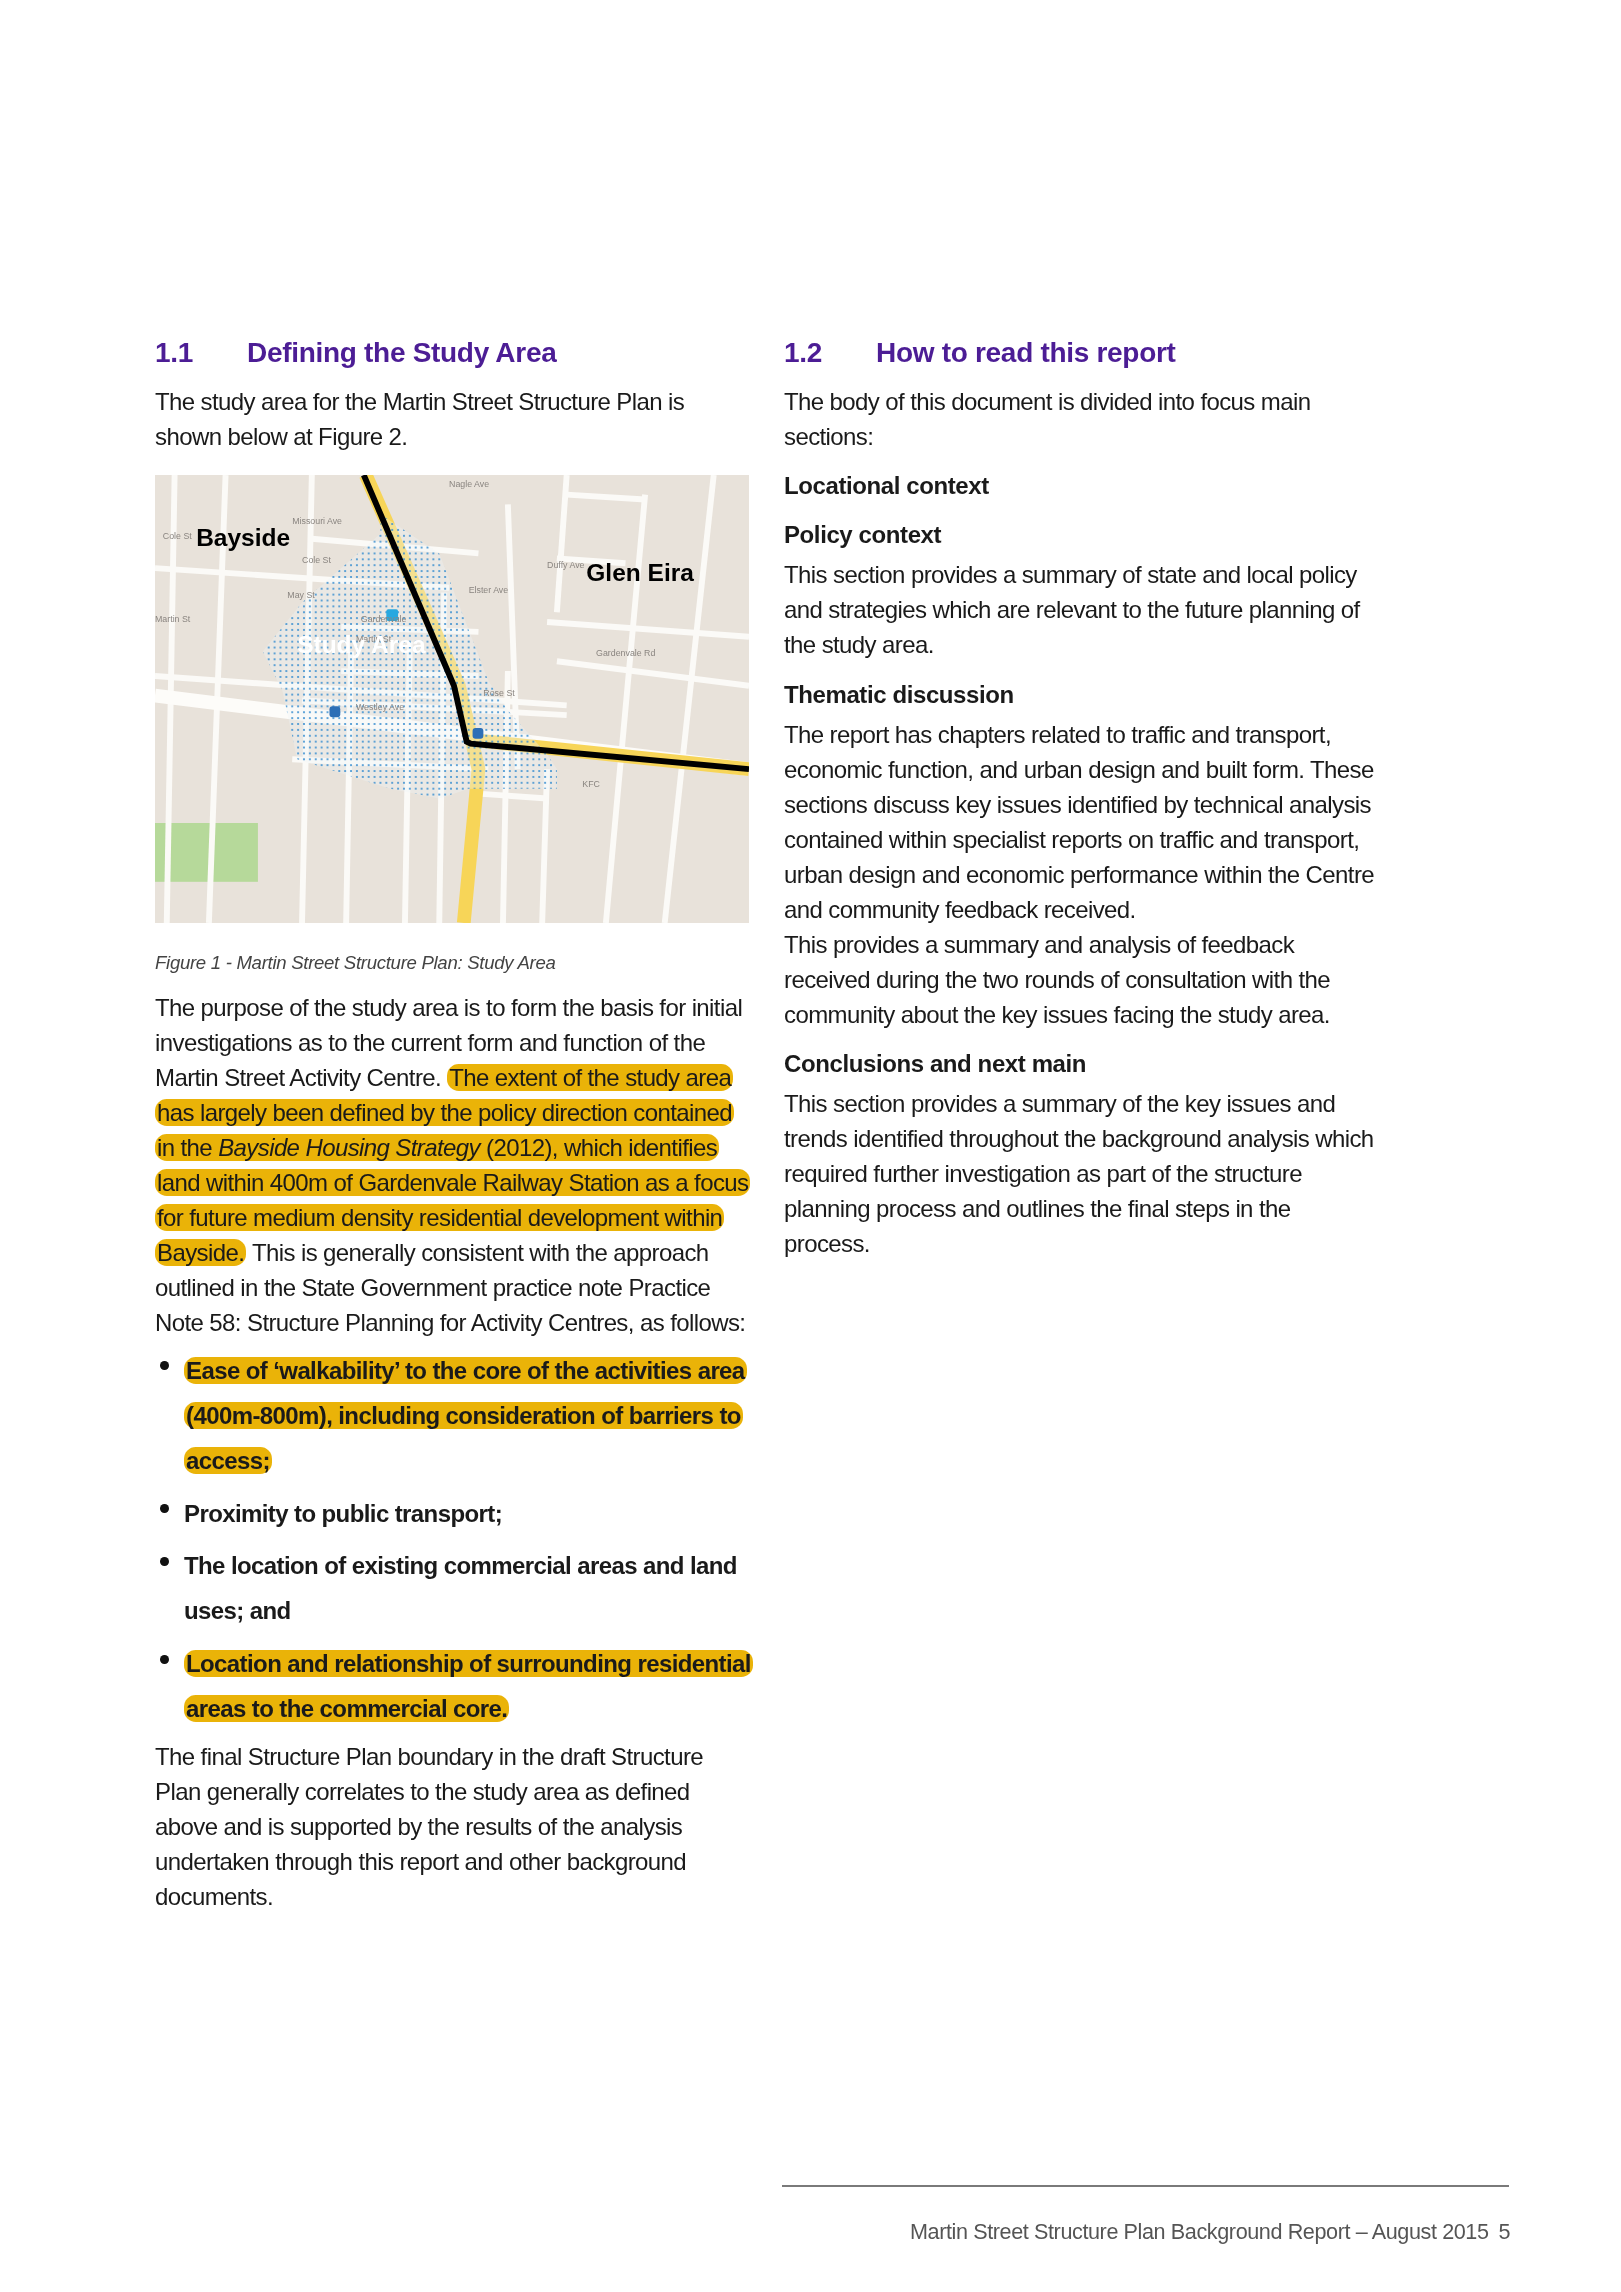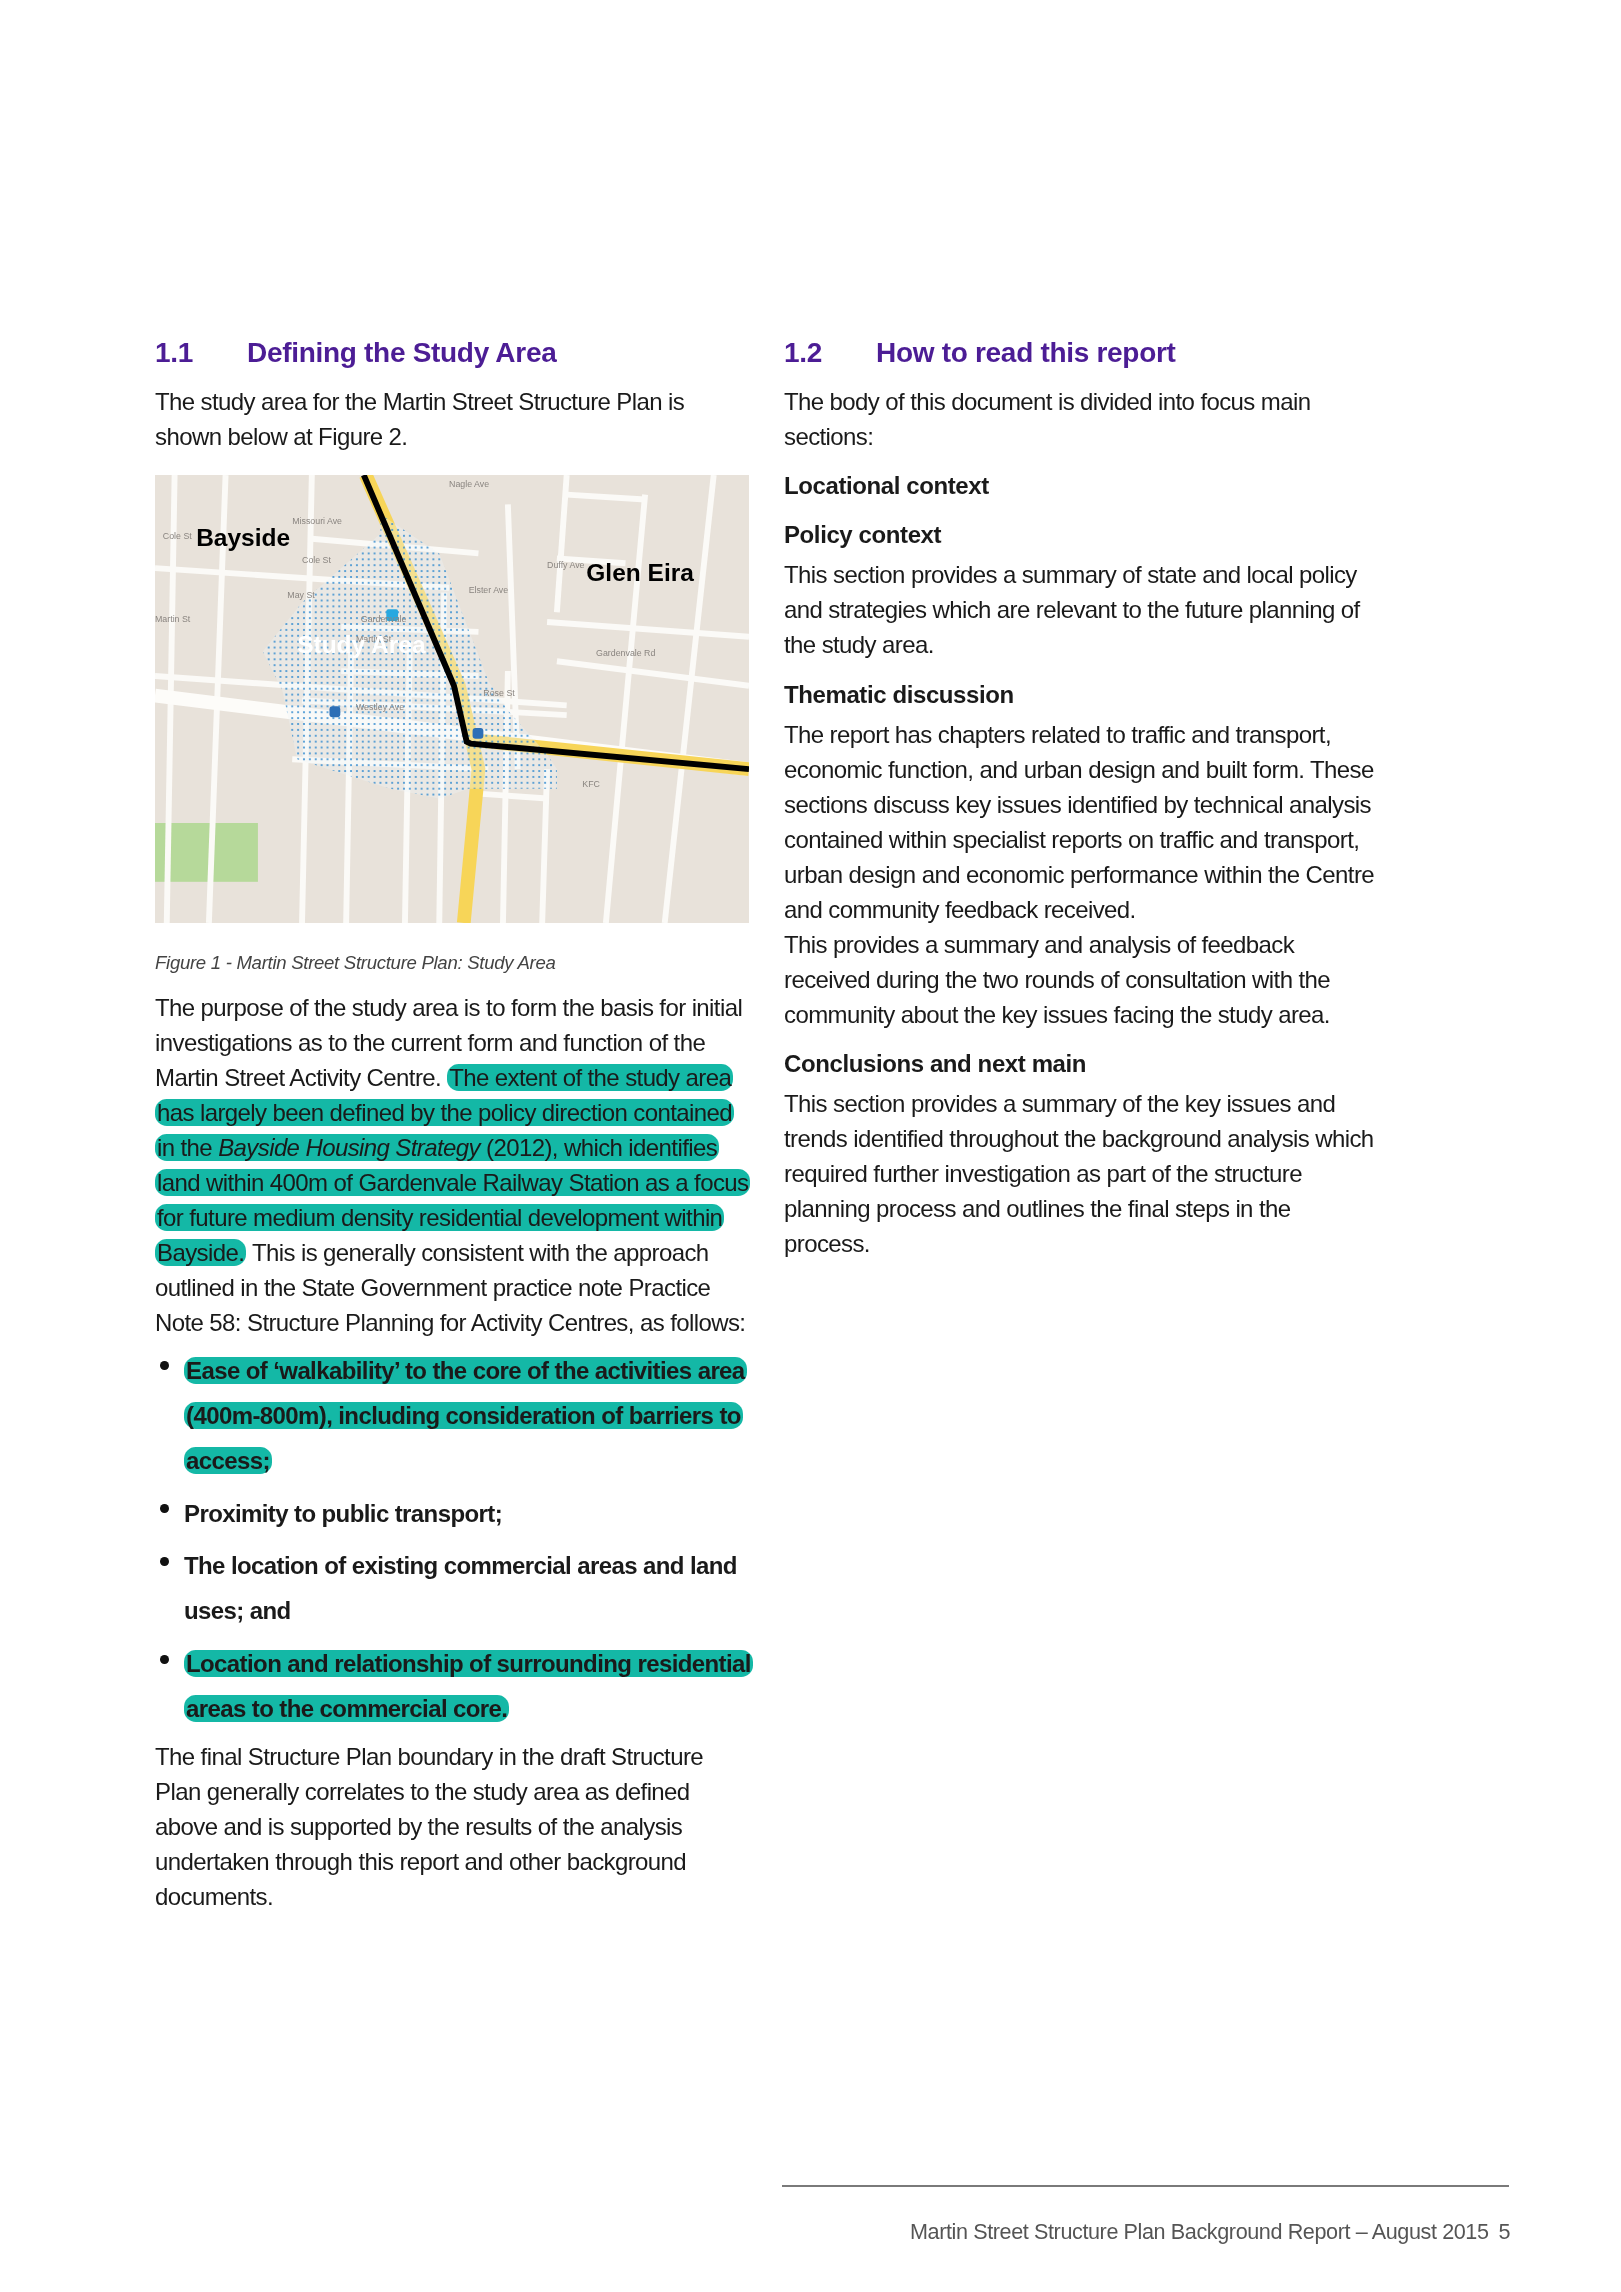--- a/index.html
+++ b/index.html
@@ -6,21 +6,21 @@
   body { width: 1621px; height: 2293px; position: relative; overflow: hidden;
          font-family: "Liberation Sans", sans-serif; color: #1a1a1a; }
   .col { position: absolute; top: 333px; }
   .col-left { left: 155px; width: 598px; }
   .col-right { left: 784px; width: 598px; }
   h2.section-title { margin: 0 0 11.8px 0; font-size: 28px; font-weight: bold; color: #4c1d95;
                      line-height: 39px; letter-spacing: -0.3px; }
   h2 .num { display: inline-block; width: 92px; }
   p.body { margin: 0; font-size: 24px; line-height: 35px; letter-spacing: -0.6px; }
   h3.sub { margin: 15.7px 0 5.9px 0; font-size: 24px; font-weight: bold; line-height: 33px; letter-spacing: -0.4px; }
-  .hl { background: #14b8a6; border-radius: 11.8px; padding: 0 2px; box-decoration-break: clone; -webkit-box-decoration-break: clone; }
+  .hl { background: #eab308; border-radius: 11.8px; padding: 0 2px; box-decoration-break: clone; -webkit-box-decoration-break: clone; }
   .caption { margin: 25.5px 0 13.7px 0; font-size: 18.6px; font-style: italic; color: #444; letter-spacing: -0.3px; line-height: 27.4px; }
   .map { position: relative; width: 594px; height: 448px; margin-top: 21.6px; overflow: hidden; background: #e8e2da; }
   .map svg { display: block; }
   ul.bullets { list-style: none; margin: 7.8px 0 0 0; padding: 0; }
   ul.bullets li { position: relative; padding-left: 29px; font-size: 24px; line-height: 45px; letter-spacing: -0.6px; margin-bottom: 7.8px; font-weight: bold; }
   ul.bullets li .dot { position: absolute; left: 4.9px; top: 13.7px; width: 8.8px; height: 8.8px; background: #111; border-radius: 50%; }
   .after-bullets { margin-top: 15.7px; }
   .footer-rule { position: absolute; left: 782px; top: 2185px; width: 727px; height: 2px; background: #7a7a7a; }
   .footer-text { position: absolute; left: 814px; top: 2219px; width: 696px; text-align: right; font-size: 21.6px; color: #555; letter-spacing: -0.4px; }
   .footer-text .pg { margin-left: 9.8px; }

